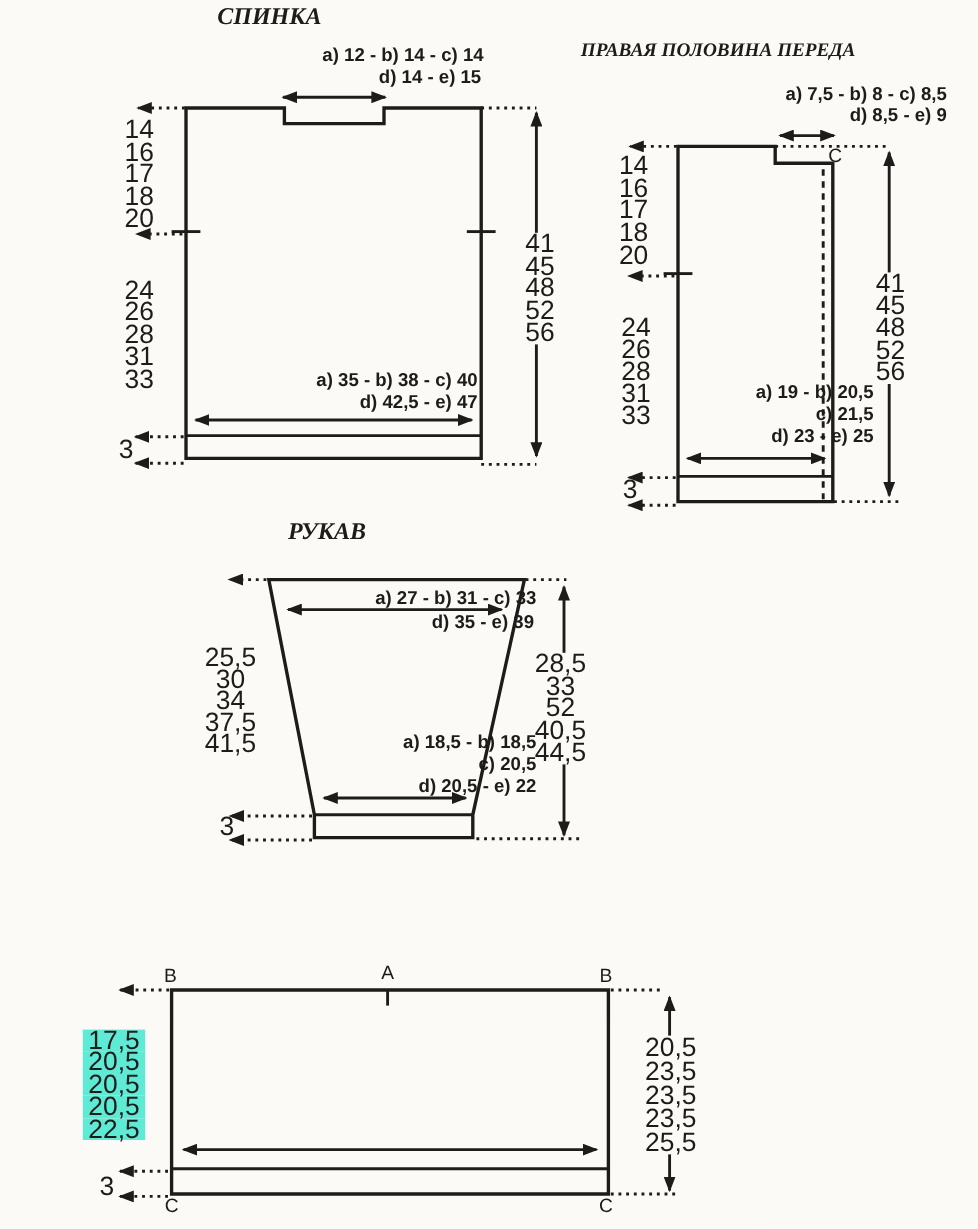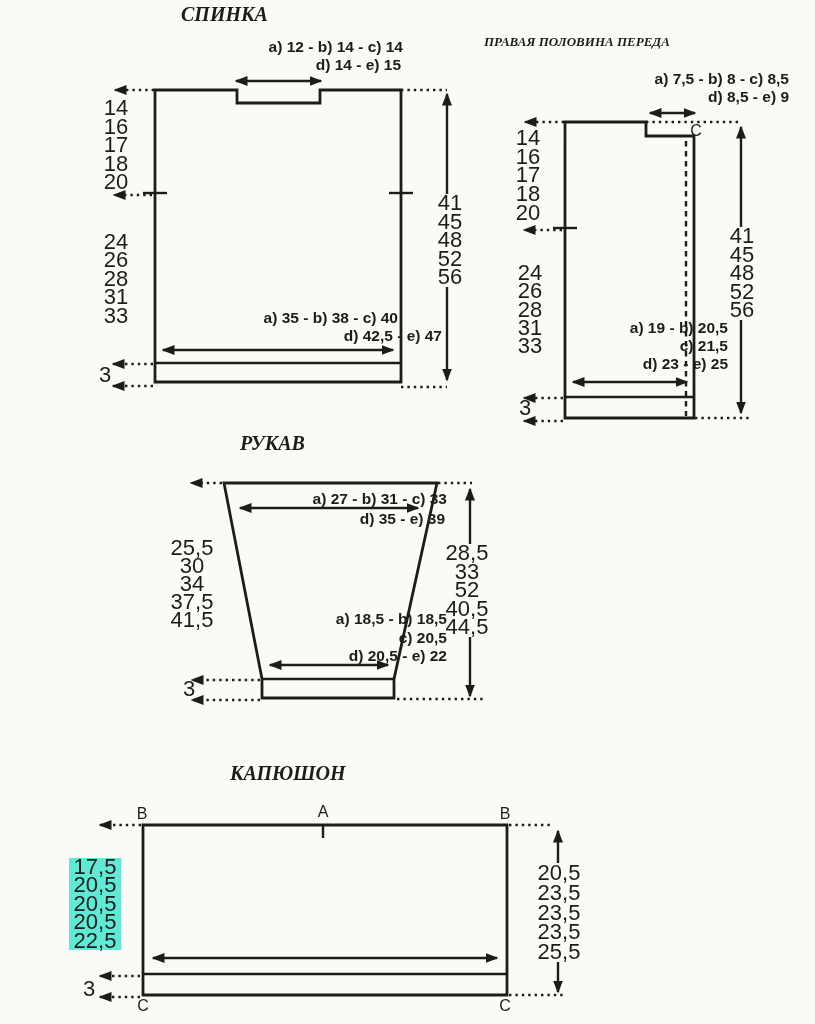--- a/index.html
+++ b/index.html
@@ -7,21 +7,21 @@
   #page{position:relative;width:815px;height:1024px;background:#fbfaf7;overflow:hidden;
         font-family:"Liberation Sans",sans-serif;color:#1d1c1a;}
   #linework{position:absolute;left:0;top:0;width:815px;height:1024px;}
   #linework line,#linework path{stroke:#1d1c1a;fill:none;stroke-width:2.4;}
   #linework .outline{stroke-width:2.8;}
   #linework .dotted{stroke-dasharray:2.4 4;}
   #linework .dashed{stroke-dasharray:5.5 4.5;}
   .txt{position:absolute;white-space:nowrap;color:#1d1c1a;}
   .title{font-family:"Liberation Serif",serif;font-style:italic;font-weight:700;
          font-size:20px;text-align:left;}
-  .title-sm{font-size:13px;}
+  .title-sm{font-size:16px;}
   .lbl{font-weight:700;font-size:15.5px;text-align:right;}
   .num{font-weight:400;font-size:22px;line-height:18.6px;text-align:center;}
   .col span{display:block;}
   .colbg{background:#fbfaf7;}
   .colgray span{background:#5eead4;}
   .mark{font-weight:400;font-size:16px;text-align:center;}
 </style>
 </head>
 <body>
 
@@ -111,21 +111,21 @@
     <span>33</span>
   </div>
   <div class="txt num col colbg" style="left:430px;top:194px;width:40px;line-height:18.5px;">
     <span>41</span>
     <span>45</span>
     <span>48</span>
     <span>52</span>
     <span>56</span>
   </div>
   <div class="txt lbl" style="left:158px;top:309px;width:240px;">a) 35 - b) 38 - c) 40</div>
-  <div class="txt lbl" style="left:158px;top:327px;width:240px;padding-left:44px;">d) 42,5 - e) 47</div>
+  <div class="txt lbl" style="left:158px;top:327px;width:240px;">d) 42,5 - e) 47</div>
   <div class="txt num" style="left:94px;top:366px;width:22px;">3</div>
 
   <div class="txt title title-sm" style="left:484px;top:34px;width:300px;">ПРАВАЯ ПОЛОВИНА ПЕРЕДА</div>
   <div class="txt lbl" style="left:549px;top:70px;width:240px;">a) 7,5 - b) 8 - c) 8,5</div>
   <div class="txt lbl" style="left:549px;top:88px;width:240px;">d) 8,5 - e) 9</div>
   <div class="txt mark" style="left:687px;top:122px;width:18px;">C</div>
   <div class="txt num col" style="left:508px;top:129px;width:40px;line-height:18.7px;">
     <span>14</span>
     <span>16</span>
     <span>17</span>
@@ -166,21 +166,20 @@
     <span>33</span>
     <span>52</span>
     <span>40,5</span>
     <span>44,5</span>
   </div>
   <div class="txt lbl" style="left:207px;top:610px;width:240px;">a) 18,5 - b) 18,5</div>
   <div class="txt lbl" style="left:207px;top:629px;width:240px;">c) 20,5</div>
   <div class="txt lbl" style="left:207px;top:647px;width:240px;">d) 20,5 - e) 22</div>
   <div class="txt num" style="left:178px;top:680px;width:22px;">3</div>
 
-  <div class="txt title" style="left:230px;top:762px;width:200px;">КАПЮШОН</div>
   <div class="txt mark" style="left:132px;top:805px;width:20px;">B</div>
   <div class="txt mark" style="left:313px;top:803px;width:20px;">A</div>
   <div class="txt mark" style="left:495px;top:805px;width:20px;">B</div>
   <div class="txt num col colgray" style="left:69px;top:858px;width:52px;line-height:18.4px;">
     <span>17,5</span>
     <span>20,5</span>
     <span>20,5</span>
     <span>20,5</span>
     <span>22,5</span>
   </div>

